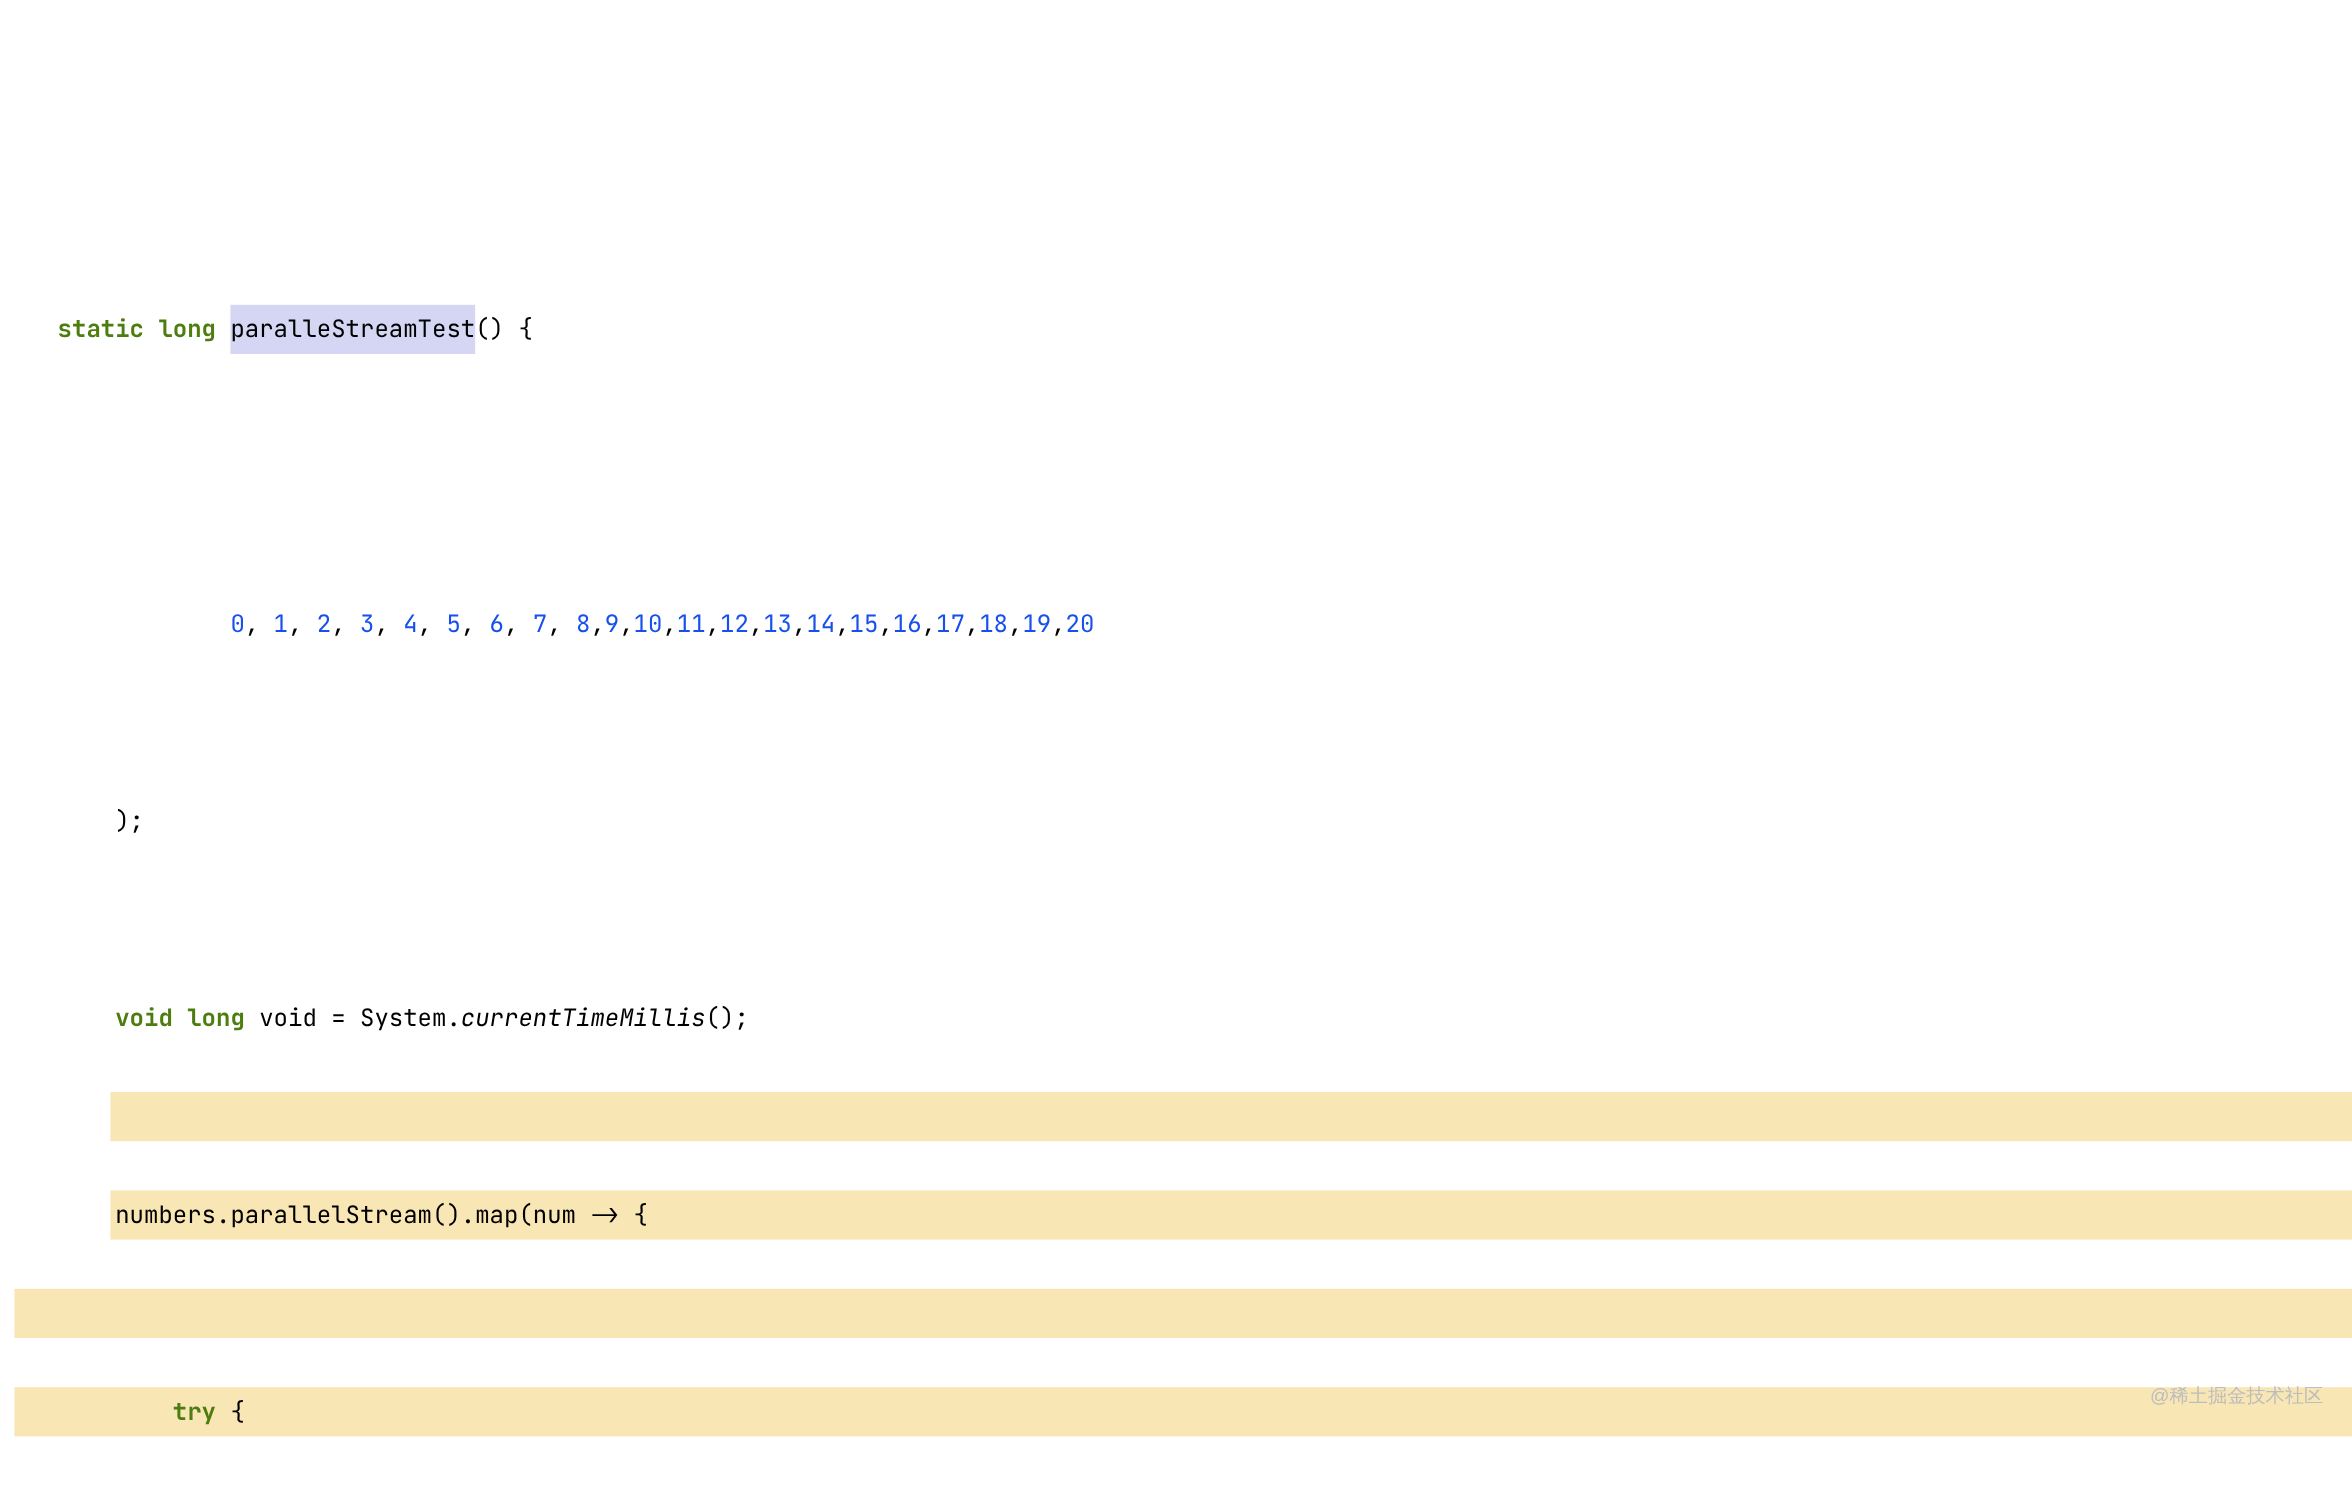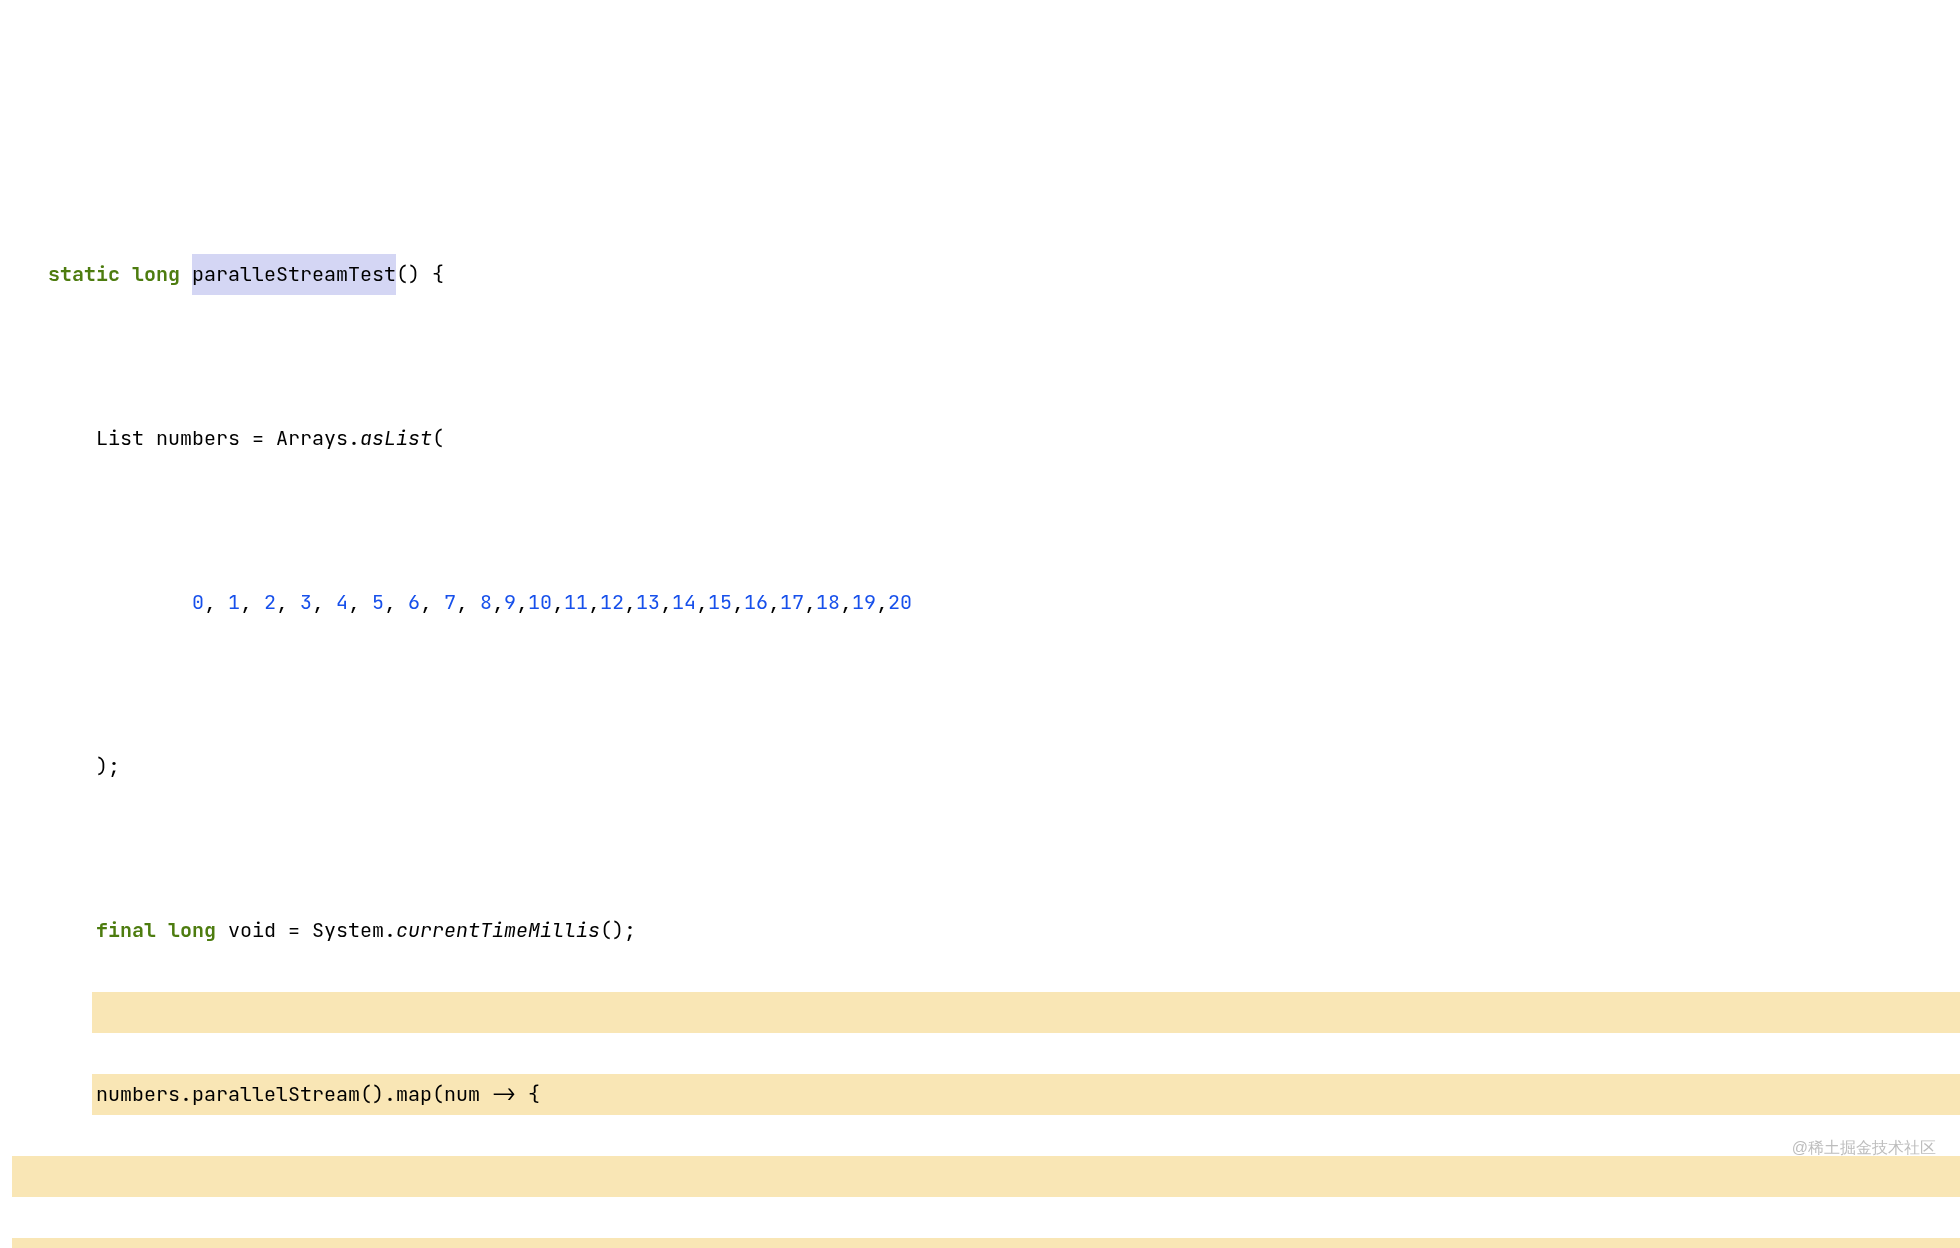--- a/index.html
+++ b/index.html
@@ -18,41 +18,40 @@
   .code { position:relative; display:inline-block; padding-left:36px; }
   .kw { color:#4d7c0f; font-weight:600; }
   .num { color:#1750eb; }
   .sm  { font-style:italic; color:#000; }
   .hl-yellow { position:absolute; top:0; bottom:0; background:#f9e6b5; z-index:-1; }
   .hl-full   { left:0; right:0; }
   .hl-lav    { background:#d4d6f4; }
   .seg { position:relative; display:inline-block; }
   .bg  { position:absolute; inset:0; z-index:-1; }
   .watermark {
-    position:fixed; right:24px; bottom:80px;
+    position:fixed; right:24px; bottom:64px;
     color:#bdbdbd; font-size:16px; font-family:sans-serif;
     font-style:normal; white-space:nowrap;
   }
 </style>
 </head>
 <body>
 
 
 
 <div>
 
 <div class="line"><span class="code"><span class="kw">static</span> <span class="kw">long</span> <span class="seg"><span class="bg hl-lav"></span><span>paralleStreamTest</span></span><span>() {</span></span></div>
 <div class="line"></div>
-<div class="line"><span class="code">    <span>List numbers = Arrays.</span><span class="sm">asList</span><span>(</span></span></div>
 <div class="line"></div>
 <div class="line"><span class="code">            <span class="num">0</span>, <span class="num">1</span>, <span class="num">2</span>, <span class="num">3</span>, <span class="num">4</span>, <span class="num">5</span>, <span class="num">6</span>, <span class="num">7</span>, <span class="num">8</span>,<span class="num">9</span>,<span class="num">10</span>,<span class="num">11</span>,<span class="num">12</span>,<span class="num">13</span>,<span class="num">14</span>,<span class="num">15</span>,<span class="num">16</span>,<span class="num">17</span>,<span class="num">18</span>,<span class="num">19</span>,<span class="num">20</span></span></div>
 <div class="line"></div>
 <div class="line"><span class="code">    <span>);</span></span></div>
 <div class="line"></div>
-<div class="line"><span class="code">    <span class="kw">final</span> <span class="kw">long</span><span> void = System.</span><span class="sm">currentTimeMillis</span><span>();</span></span></div>
+<div class="line"><span class="code">    <span class="kw">void</span> <span class="kw">long</span><span> void = System.</span><span class="sm">currentTimeMillis</span><span>();</span></span></div>
 <div class="line"><span class="hl-yellow" style="left:80px;right:0"></span></div>
 <div class="line"><span class="hl-yellow" style="left:80px;right:0"></span><span class="code">    <span>numbers.parallelStream().map(num -&gt; {</span></span></div>
 <div class="line"><span class="hl-yellow hl-full"></span></div>
 <div class="line"><span class="hl-yellow hl-full"></span><span class="code">        <span class="kw">try</span><span> {</span></span></div>
 
 
 
 
 
 

